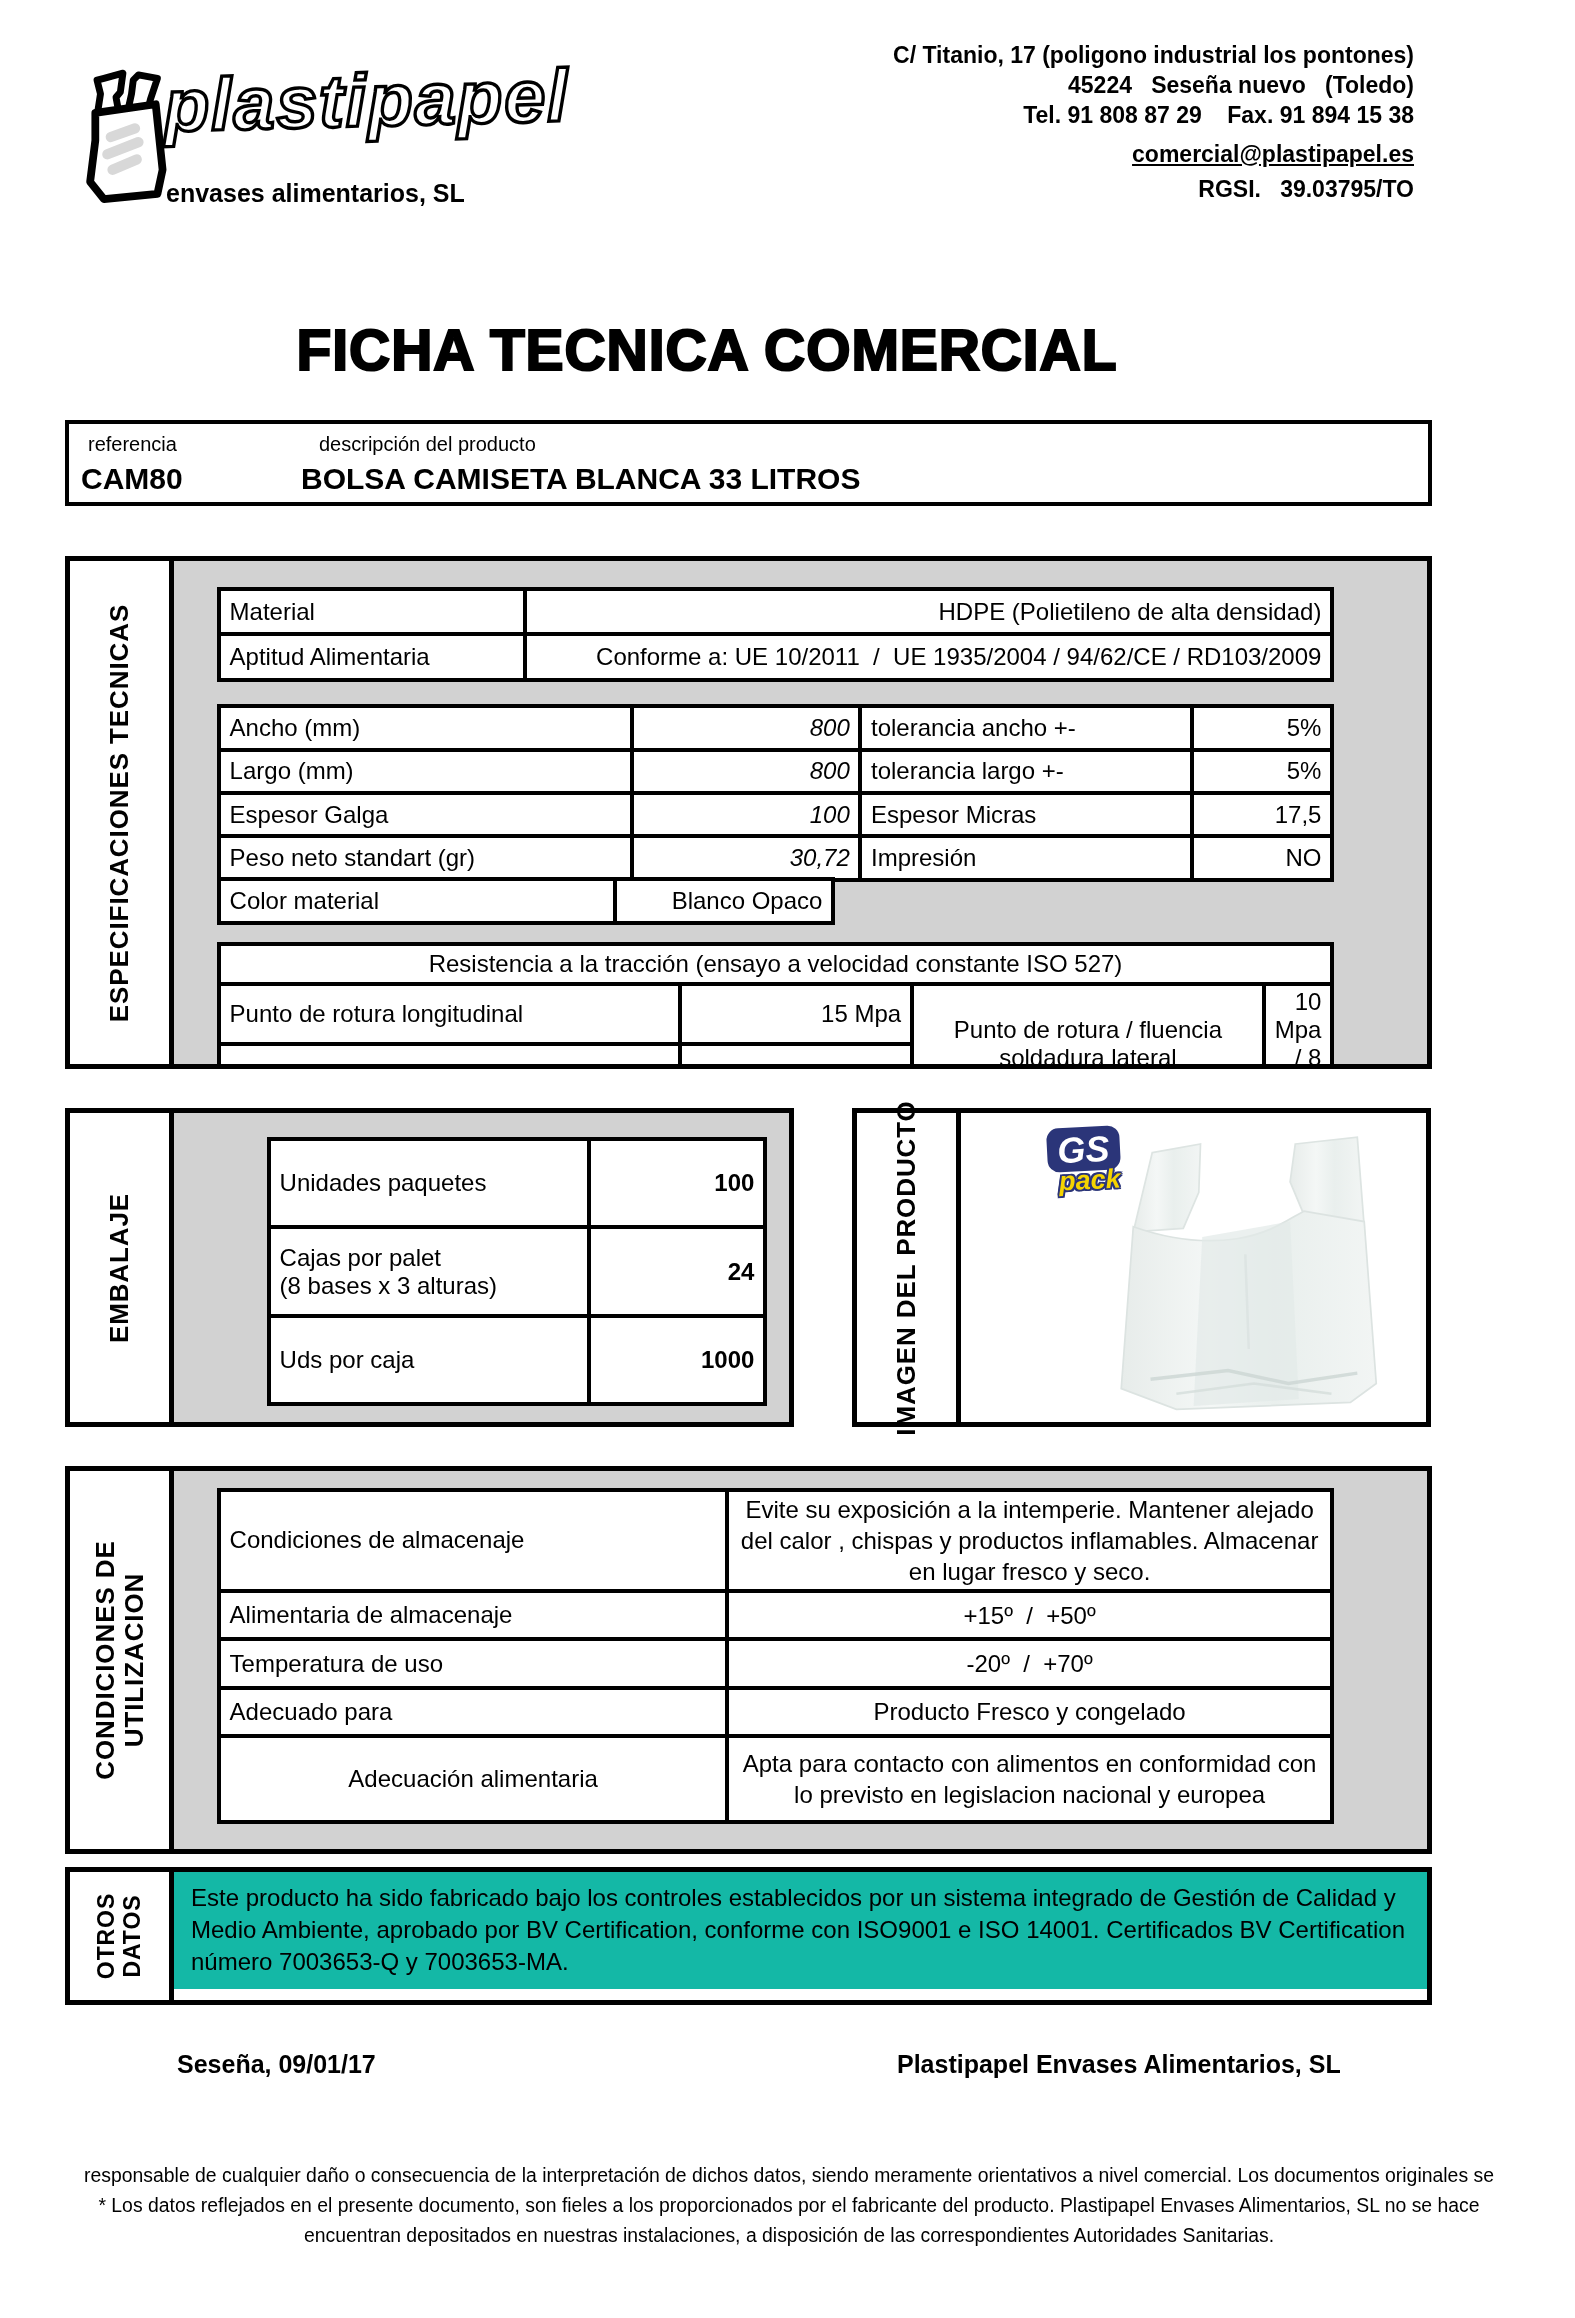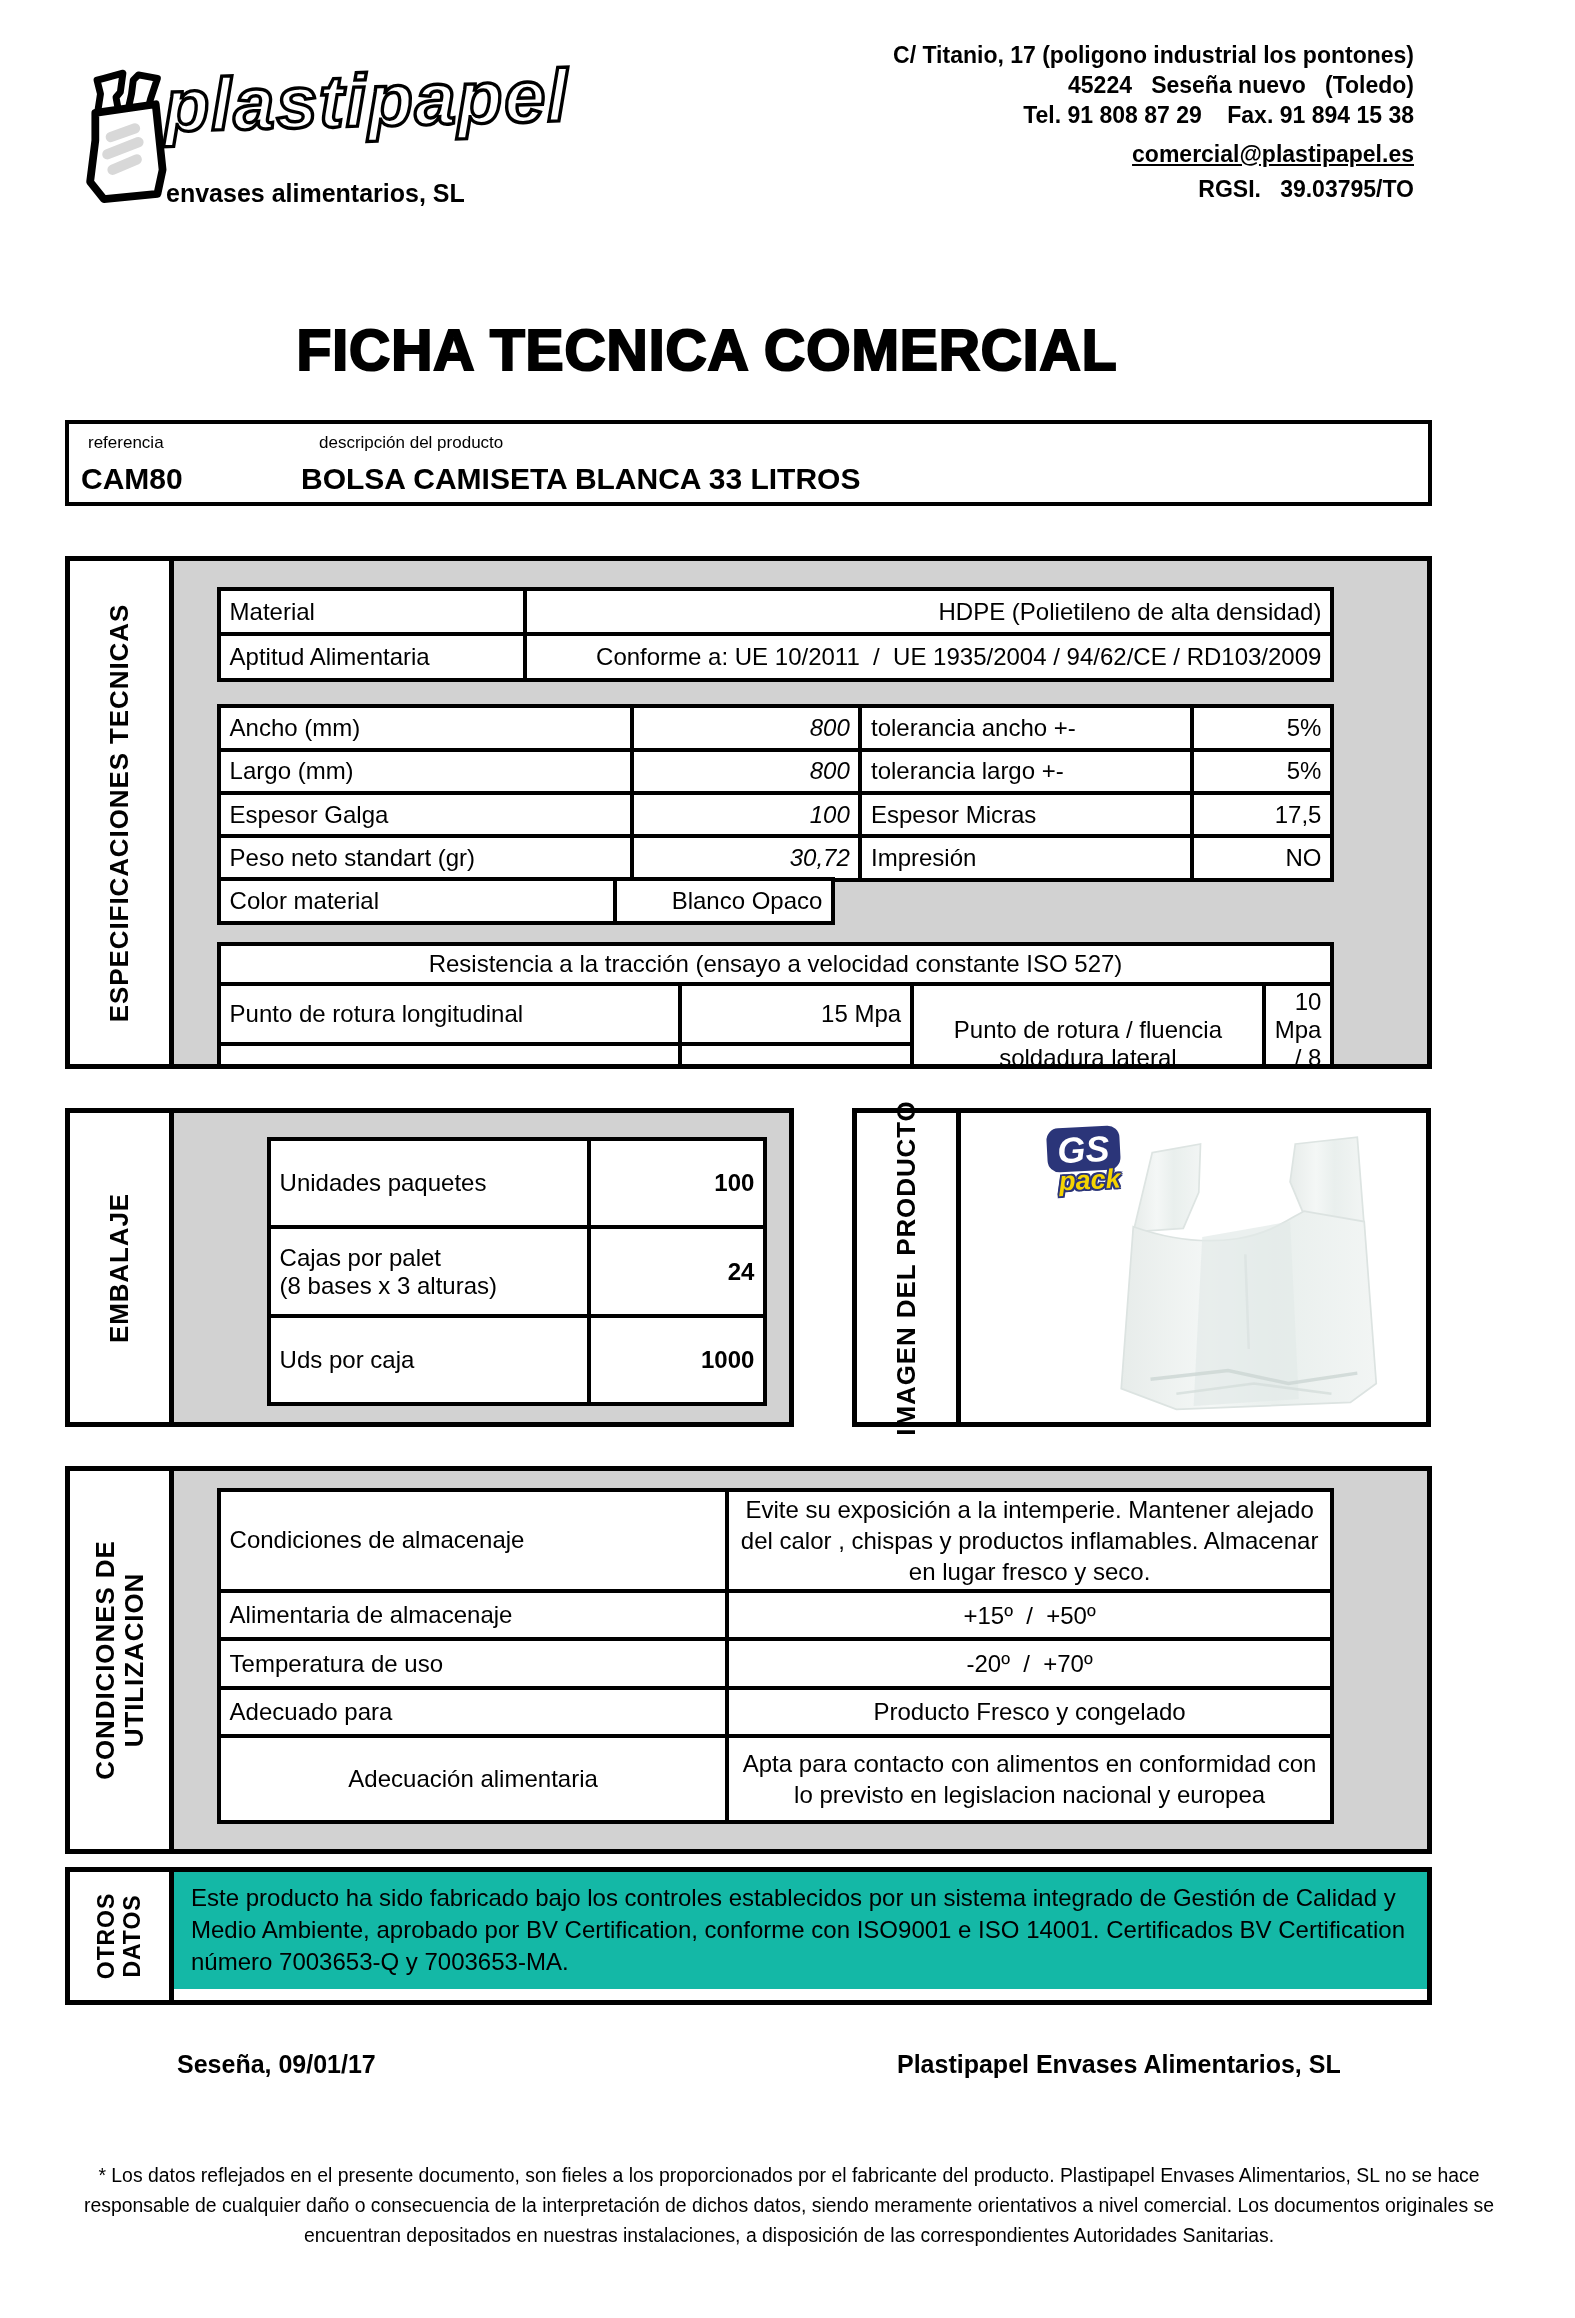--- a/index.html
+++ b/index.html
@@ -22,21 +22,21 @@
   .contact .rgsi{margin-top:5.2px;}
 
   
   .doc-title{
     position:absolute;left:0;top:317px;width:1414px;text-align:center;
     font-size:57px;font-weight:bold;-webkit-text-stroke:2.2px #000;letter-spacing:0.9px;
   }
 
   
   .ref-box{position:absolute;left:65px;top:420px;width:1367px;height:86px;border:4.3px solid #000;box-sizing:border-box;background:#fff;}
-  .ref-small{position:absolute;top:8.6px;font-size:17px;}
+  .ref-small{position:absolute;top:8.6px;font-size:20px;}
   .ref-small.r1{left:19px;} .ref-small.r2{left:250px;}
   .ref-big{position:absolute;top:38px;font-size:30px;font-weight:bold;}
   .ref-big.r1{left:12px;} .ref-big.r2{left:232px;}
 
   
   .sec{position:absolute;border:5.2px solid #000;box-sizing:border-box;background:#fff;display:flex;}
   .sec-label{flex:0 0 99px;width:99px;border-right:5.2px solid #000;background:#fff;position:relative;}
   .sec-body{flex:1 1 auto;background:#d2d2d2;position:relative;overflow:hidden;}
   .sec-body.white{background:#fff;}
   .rot{
@@ -319,17 +319,17 @@
   </div>
   <div class="sec-body white">
     <div class="otros-text">Este producto ha sido fabricado bajo los controles establecidos por un sistema integrado de Gestión de Calidad y Medio Ambiente, aprobado por BV Certification, conforme con ISO9001 e ISO 14001. Certificados BV Certification número 7003653-Q y 7003653-MA.</div>
   </div>
 </div>
 
 <div class="sign place">Seseña, 09/01/17</div>
 <div class="sign company">Plastipapel Envases Alimentarios, SL</div>
 
 <div class="footer">
+  <div>responsable de cualquier daño o consecuencia de la interpretación de dichos datos, siendo meramente orientativos a nivel comercial. Los documentos originales se</div>
   <div>* Los datos reflejados en el presente documento, son fieles a los proporcionados por el fabricante del producto. Plastipapel Envases Alimentarios, SL no se hace</div>
-  <div>responsable de cualquier daño o consecuencia de la interpretación de dichos datos, siendo meramente orientativos a nivel comercial. Los documentos originales se</div>
   <div>encuentran depositados en nuestras instalaciones, a disposición de las correspondientes Autoridades Sanitarias.</div>
 </div>
 
 
 </body></html>

